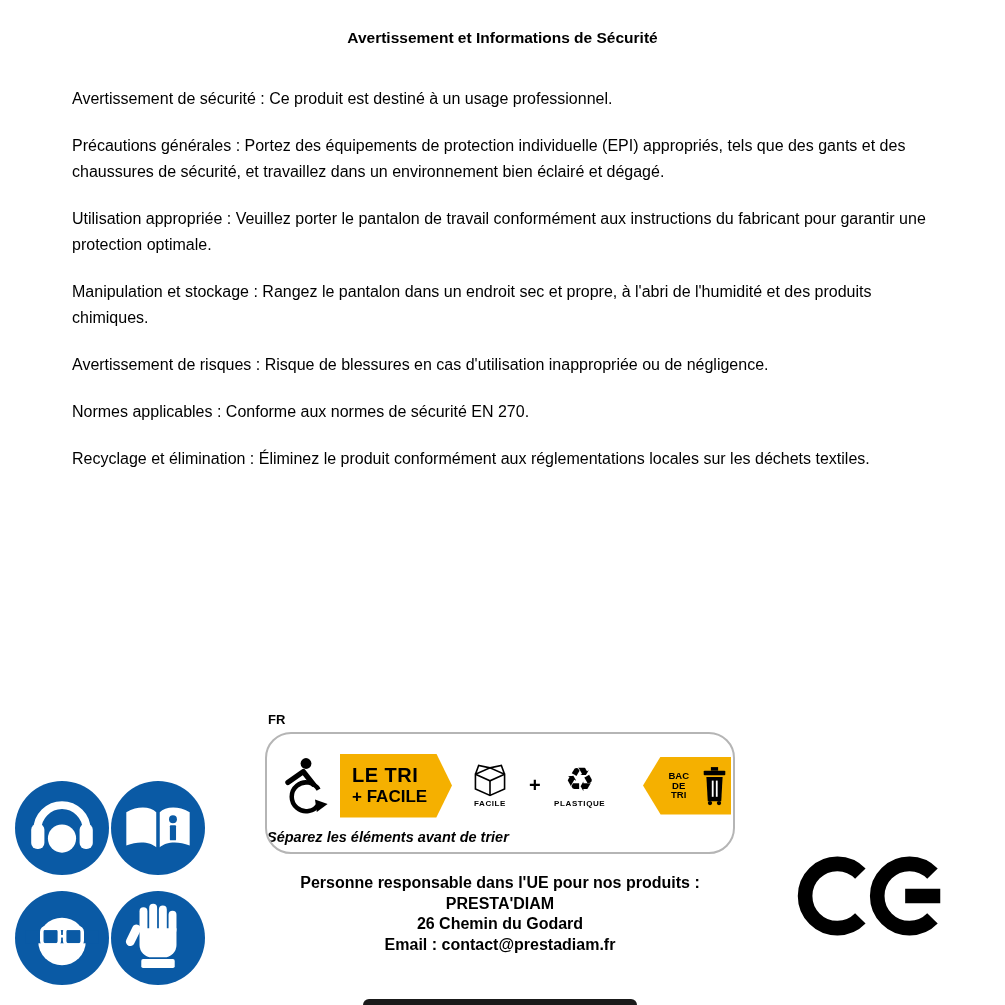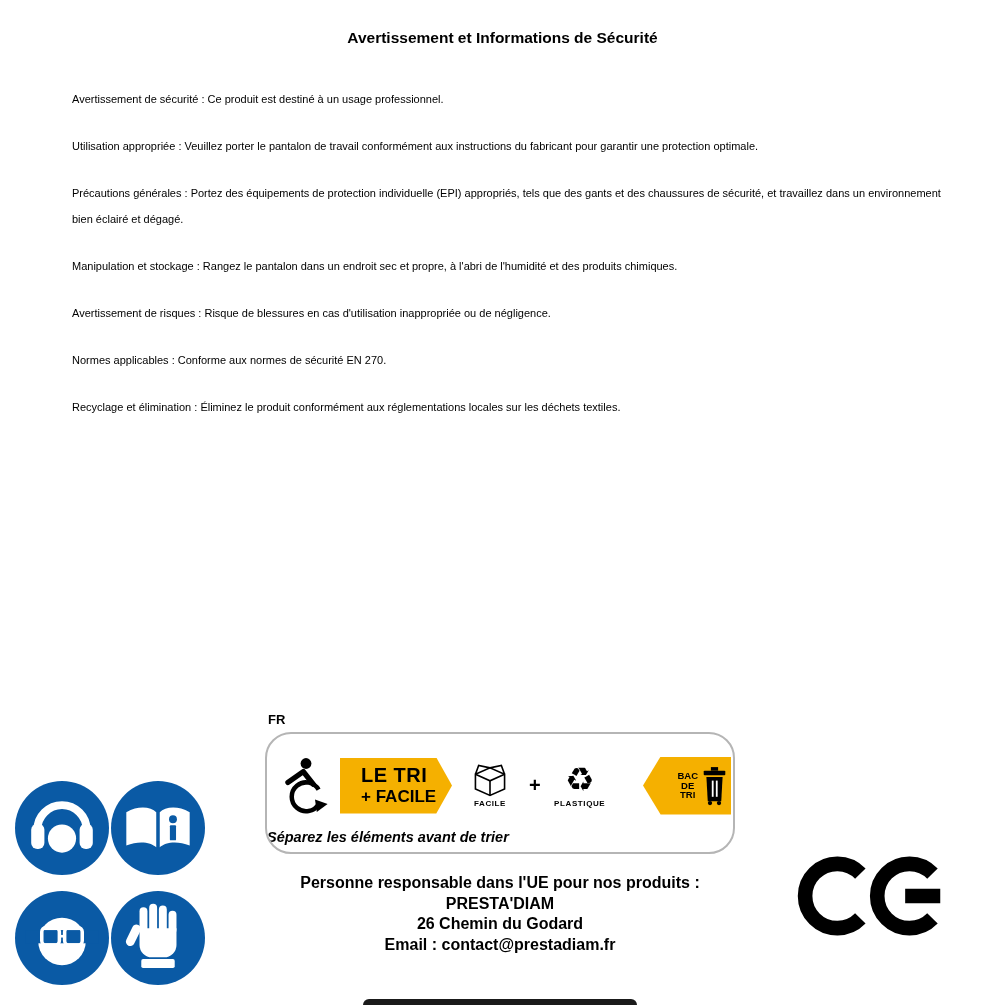--- a/index.html
+++ b/index.html
@@ -3,50 +3,50 @@
 <meta charset="utf-8">
 <style>
   html,body{margin:0;padding:0;background:#fff;}
   .page{position:relative;width:1005px;height:1005px;background:#fff;overflow:hidden;
         font-family:"Liberation Sans",sans-serif;color:#000000;}
 
   .title{position:absolute;top:29px;left:0;width:100%;text-align:center;
          font-size:15.5px;font-weight:bold;margin:0;}
 
   .content{position:absolute;top:86px;left:72px;width:875px;}
-  .content p{margin:0 0 21px 0;font-size:11px;line-height:26px;}
+  .content p{margin:0 0 21px 0;font-size:16px;line-height:26px;}
 
   
   .picto-grid{position:absolute;left:15px;top:781px;display:grid;
               grid-template-columns:94px 94px;grid-auto-rows:94px;column-gap:2px;row-gap:16px;}
   .picto{width:94px;height:94px;border-radius:50%;background:var(--mandatory-blue,#0a5aa5);
          display:flex;align-items:center;justify-content:center;}
   .picto svg{width:88px;height:88px;display:block;}
   .blue-fill{fill:var(--mandatory-blue,#0a5aa5);}
 
   
   .fr-label{position:absolute;left:268px;top:712px;font-size:13px;font-weight:bold;text-align:right;}
   .triman{position:absolute;left:265px;top:732px;width:470px;height:122px;background:#fff;
           border:2px solid #b5b5b5;border-radius:26px;box-sizing:border-box;
           display:flex;flex-direction:column;overflow:hidden;}
   .triman-top{display:flex;align-items:center;gap:7px;padding:8px 2px 0 12px;flex:1;}
   .triman-logo svg{width:54px;height:60px;display:block;}
-  .tri-banner{background:var(--triman-yellow,#f5b000);height:56px;width:112px;flex:0 0 112px;
+  .tri-banner{background:var(--triman-yellow,#f5b000);height:64px;width:112px;flex:0 0 112px;
               clip-path:polygon(0 0,86% 0,100% 50%,86% 100%,0 100%);
-              display:flex;flex-direction:column;justify-content:center;padding-left:21px;box-sizing:border-box;}
+              display:flex;flex-direction:column;justify-content:center;padding-left:12px;box-sizing:border-box;}
   .tri-banner .l1{font-size:20px;font-weight:800;letter-spacing:.5px;}
   .tri-banner .l2{font-size:17px;font-weight:800;}
   .mat{display:flex;flex-direction:column;align-items:center;width:62px;}
   .mat-label{font-size:8px;font-weight:bold;letter-spacing:.6px;margin-top:2px;}
   .plus-mid{font-size:20px;font-weight:800;margin:0 1px;}
   .recycle-glyph{font-size:33px;line-height:34px;font-family:"DejaVu Sans",sans-serif;}
   .carton-icon svg{width:46px;height:34px;display:block;}
   .bac-chevron{margin-left:auto;width:88px;height:58px;background:var(--triman-yellow,#f5b000);
                clip-path:polygon(0 50%,20% 0,100% 0,100% 100%,20% 100%);
-               display:flex;align-items:center;justify-content:flex-end;gap:3px;
+               display:flex;align-items:center;justify-content:flex-end;gap:12px;
                padding-right:3px;box-sizing:border-box;}
   .bac-text{font-size:9.5px;font-weight:800;line-height:9.5px;text-align:center;}
   .bin-icon svg{width:27px;height:40px;display:block;}
   .triman-caption{font-size:14.5px;font-weight:bold;font-style:italic;
                   padding:0 26px 7px 0;}
 
   
   .contact{position:absolute;left:250px;top:873px;width:500px;text-align:center;
            font-size:16px;font-weight:bold;line-height:20.5px;}
 
@@ -61,22 +61,22 @@
 </style>
 </head>
 <body>
 
 <div class="page">
 
   <h1 class="title">Avertissement et Informations de Sécurité</h1>
 
   <div class="content">
     <p>Avertissement de sécurité : Ce produit est destiné à un usage professionnel.</p>
+    <p>Précautions générales : Portez des équipements de protection individuelle (EPI) appropriés, tels que des gants et des chaussures de sécurité, et travaillez dans un environnement bien éclairé et dégagé.</p>
     <p>Utilisation appropriée : Veuillez porter le pantalon de travail conformément aux instructions du fabricant pour garantir une protection optimale.</p>
-    <p>Précautions générales : Portez des équipements de protection individuelle (EPI) appropriés, tels que des gants et des chaussures de sécurité, et travaillez dans un environnement bien éclairé et dégagé.</p>
     <p>Manipulation et stockage : Rangez le pantalon dans un endroit sec et propre, à l'abri de l'humidité et des produits chimiques.</p>
     <p>Avertissement de risques : Risque de blessures en cas d'utilisation inappropriée ou de négligence.</p>
     <p>Normes applicables : Conforme aux normes de sécurité EN 270.</p>
     <p>Recyclage et élimination : Éliminez le produit conformément aux réglementations locales sur les déchets textiles.</p>
   </div>
 
   <div class="picto-grid">
     <div class="picto">
       <svg viewBox="0 0 100 100" aria-hidden="true">
         <path d="M22 52 A28 28 0 0 1 78 52" fill="none" stroke="#fff" stroke-width="9"></path>

